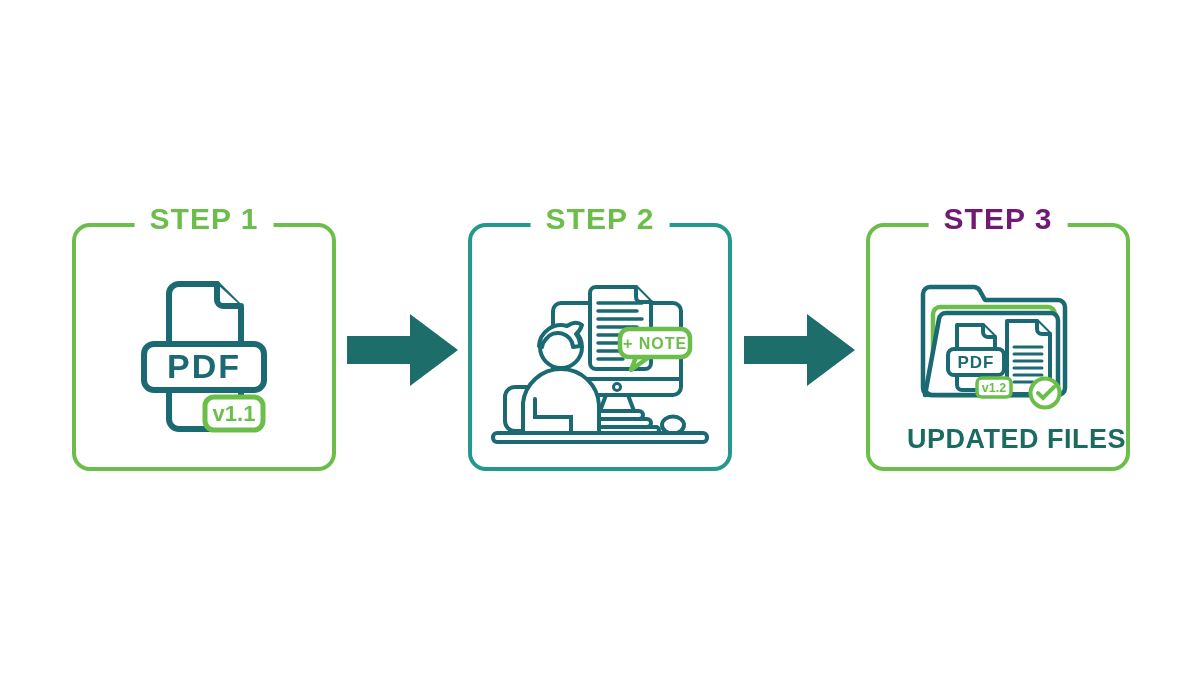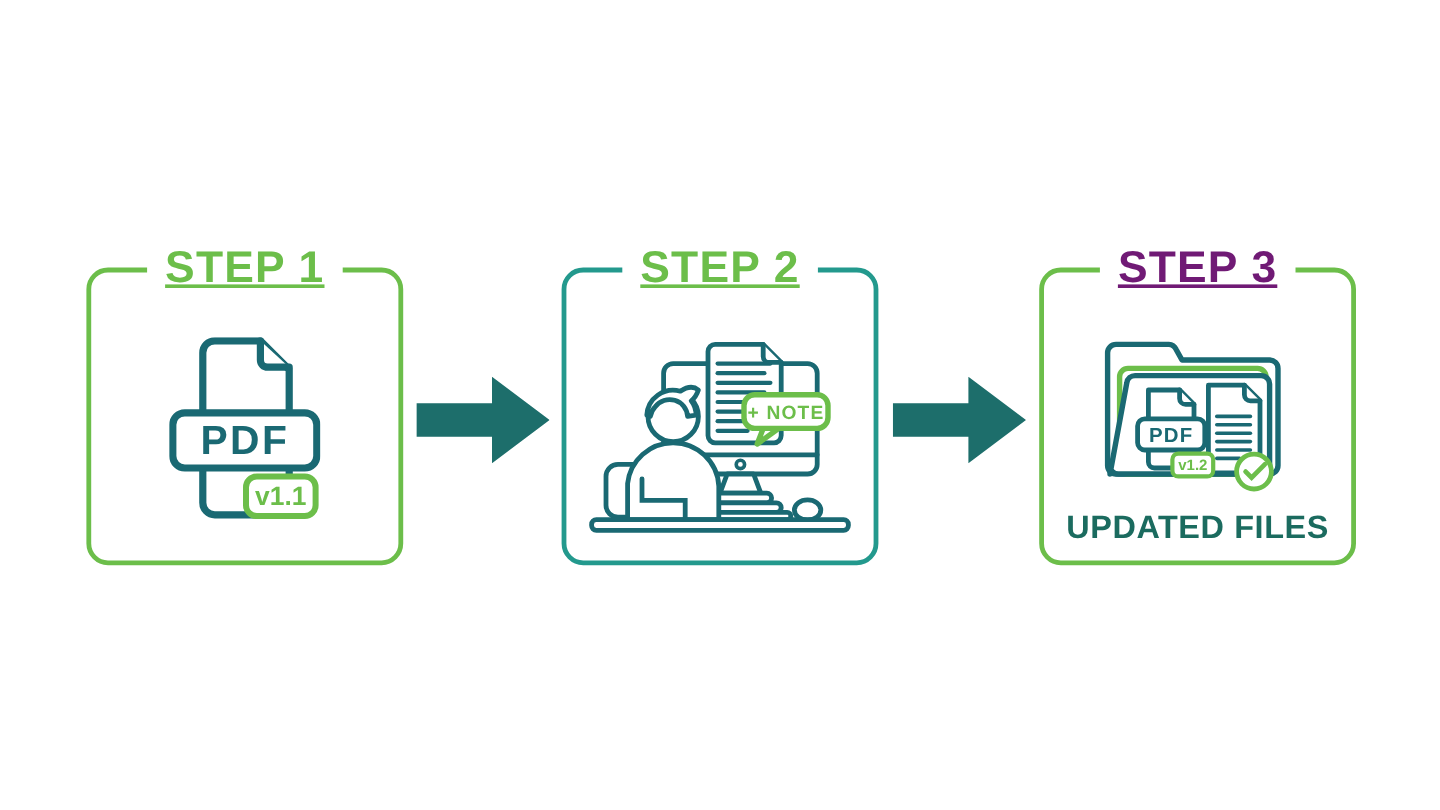--- a/index.html
+++ b/index.html
@@ -9,31 +9,31 @@
   }
   .step-box{
     position:absolute;top:223px;width:264px;height:248px;
     border:4px solid;border-radius:18px;box-sizing:border-box;background:#fff;
   }
   .box-1{left:72px;border-color:#6cbe4a;}
   .box-2{left:468px;border-color:#23998d;}
   .box-3{left:866px;border-color:#6cbe4a;}
   .step-title{
     position:absolute;top:-25px;left:50%;transform:translateX(-50%);
-    background:#ffffff;padding:0 15px;font-size:37px;font-weight:bold;
-    letter-spacing:1px;white-space:nowrap;line-height:1.15;text-decoration:underline;
+    background:#ffffff;padding:0 15px;font-size:30px;font-weight:bold;
+    letter-spacing:1px;white-space:nowrap;line-height:1.15;
   }
   .title-1,.title-2{color:#6cbe4a;}
   .title-3{color:#701a75;}
   .icon-wrap{position:absolute;left:50%;transform:translateX(-50%);}
   .icon-1{top:54px;width:126px;height:152px;}
   .icon-2{top:56px;width:226px;height:164px;}
   .icon-3{top:50px;width:166px;height:142px;}
   .caption{
-    position:absolute;left:0;right:0;bottom:12px;text-align:center;
+    position:absolute;left:0;right:0;bottom:12px;text-align:right;
     font-size:27px;font-weight:bold;color:#1b6b5f;letter-spacing:0.5px;
   }
   .arrow{position:absolute;top:314px;width:111px;height:72px;}
   .arrow-1{left:347px;}
   .arrow-2{left:744px;}
   svg text{font-family:"Liberation Sans","DejaVu Sans",sans-serif;font-weight:bold;}
   .stroke-teal{fill:#ffffff;stroke:#1a6973;stroke-linejoin:round;stroke-linecap:round;}
   .stroke-green{fill:#ffffff;stroke:#6cbe4a;stroke-linejoin:round;stroke-linecap:round;}
   .line-teal{fill:none;stroke:#1a6973;stroke-linecap:round;}
   .line-green{fill:none;stroke:#6cbe4a;stroke-linecap:round;}

